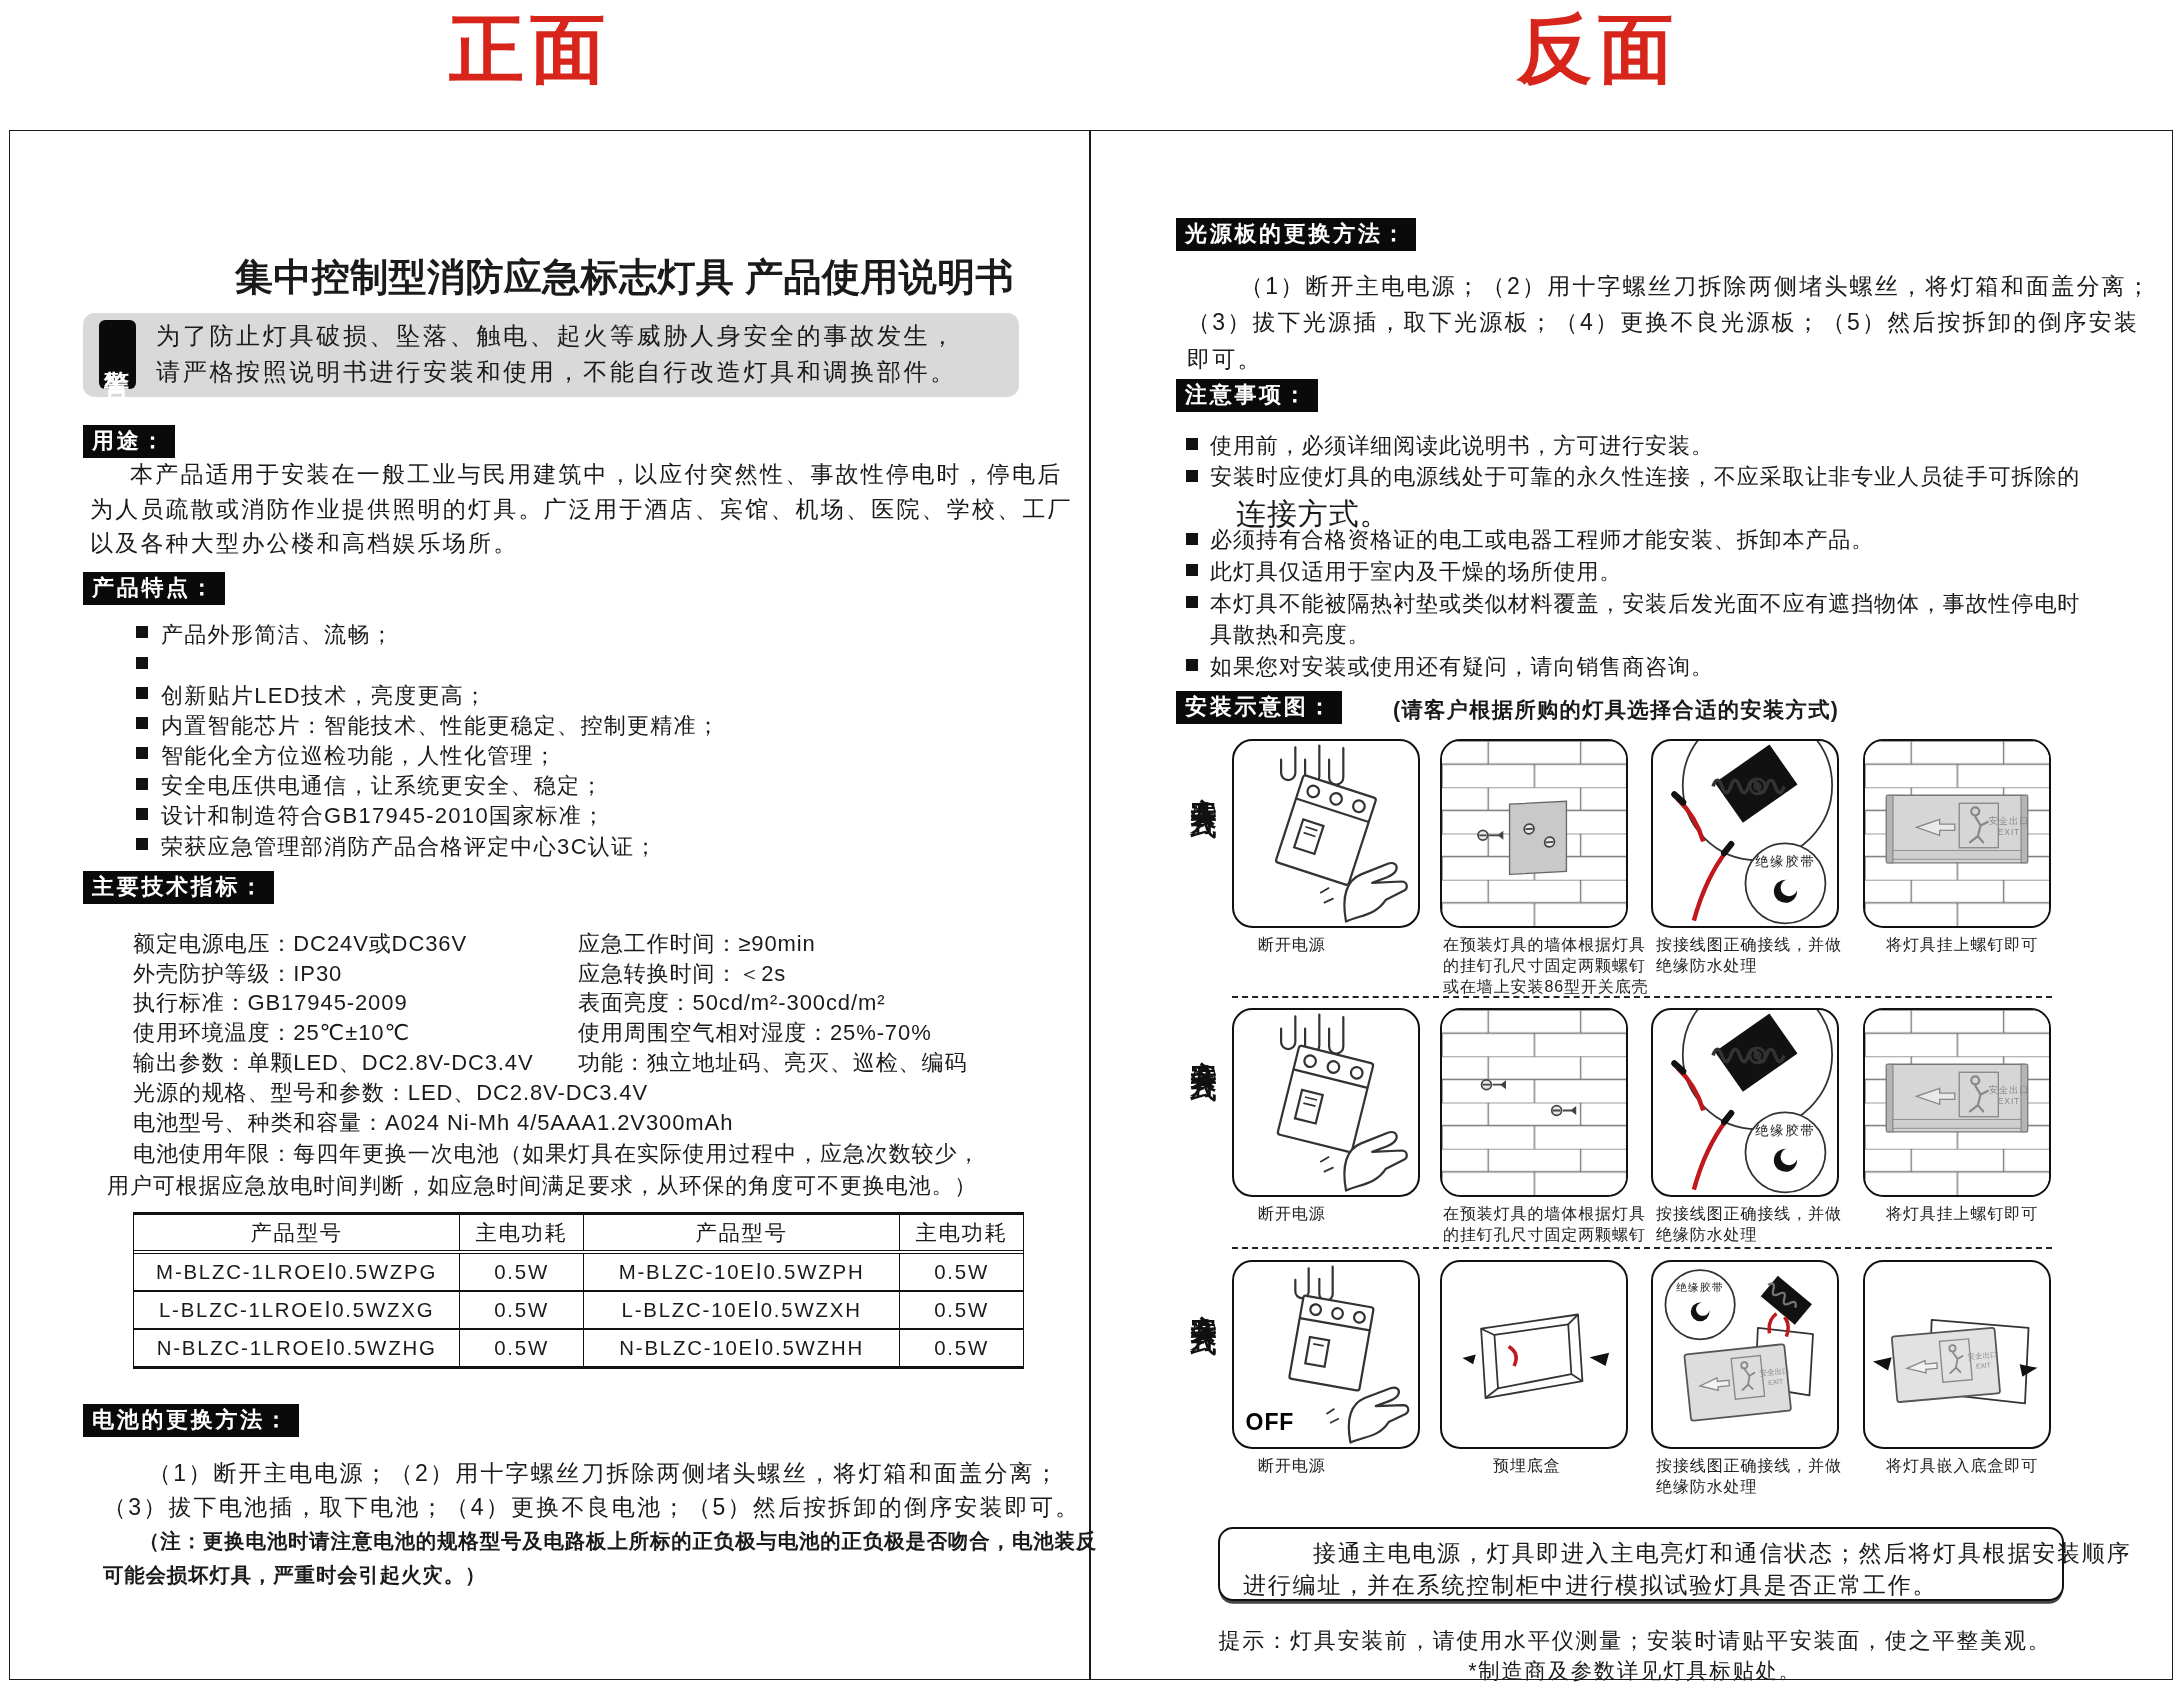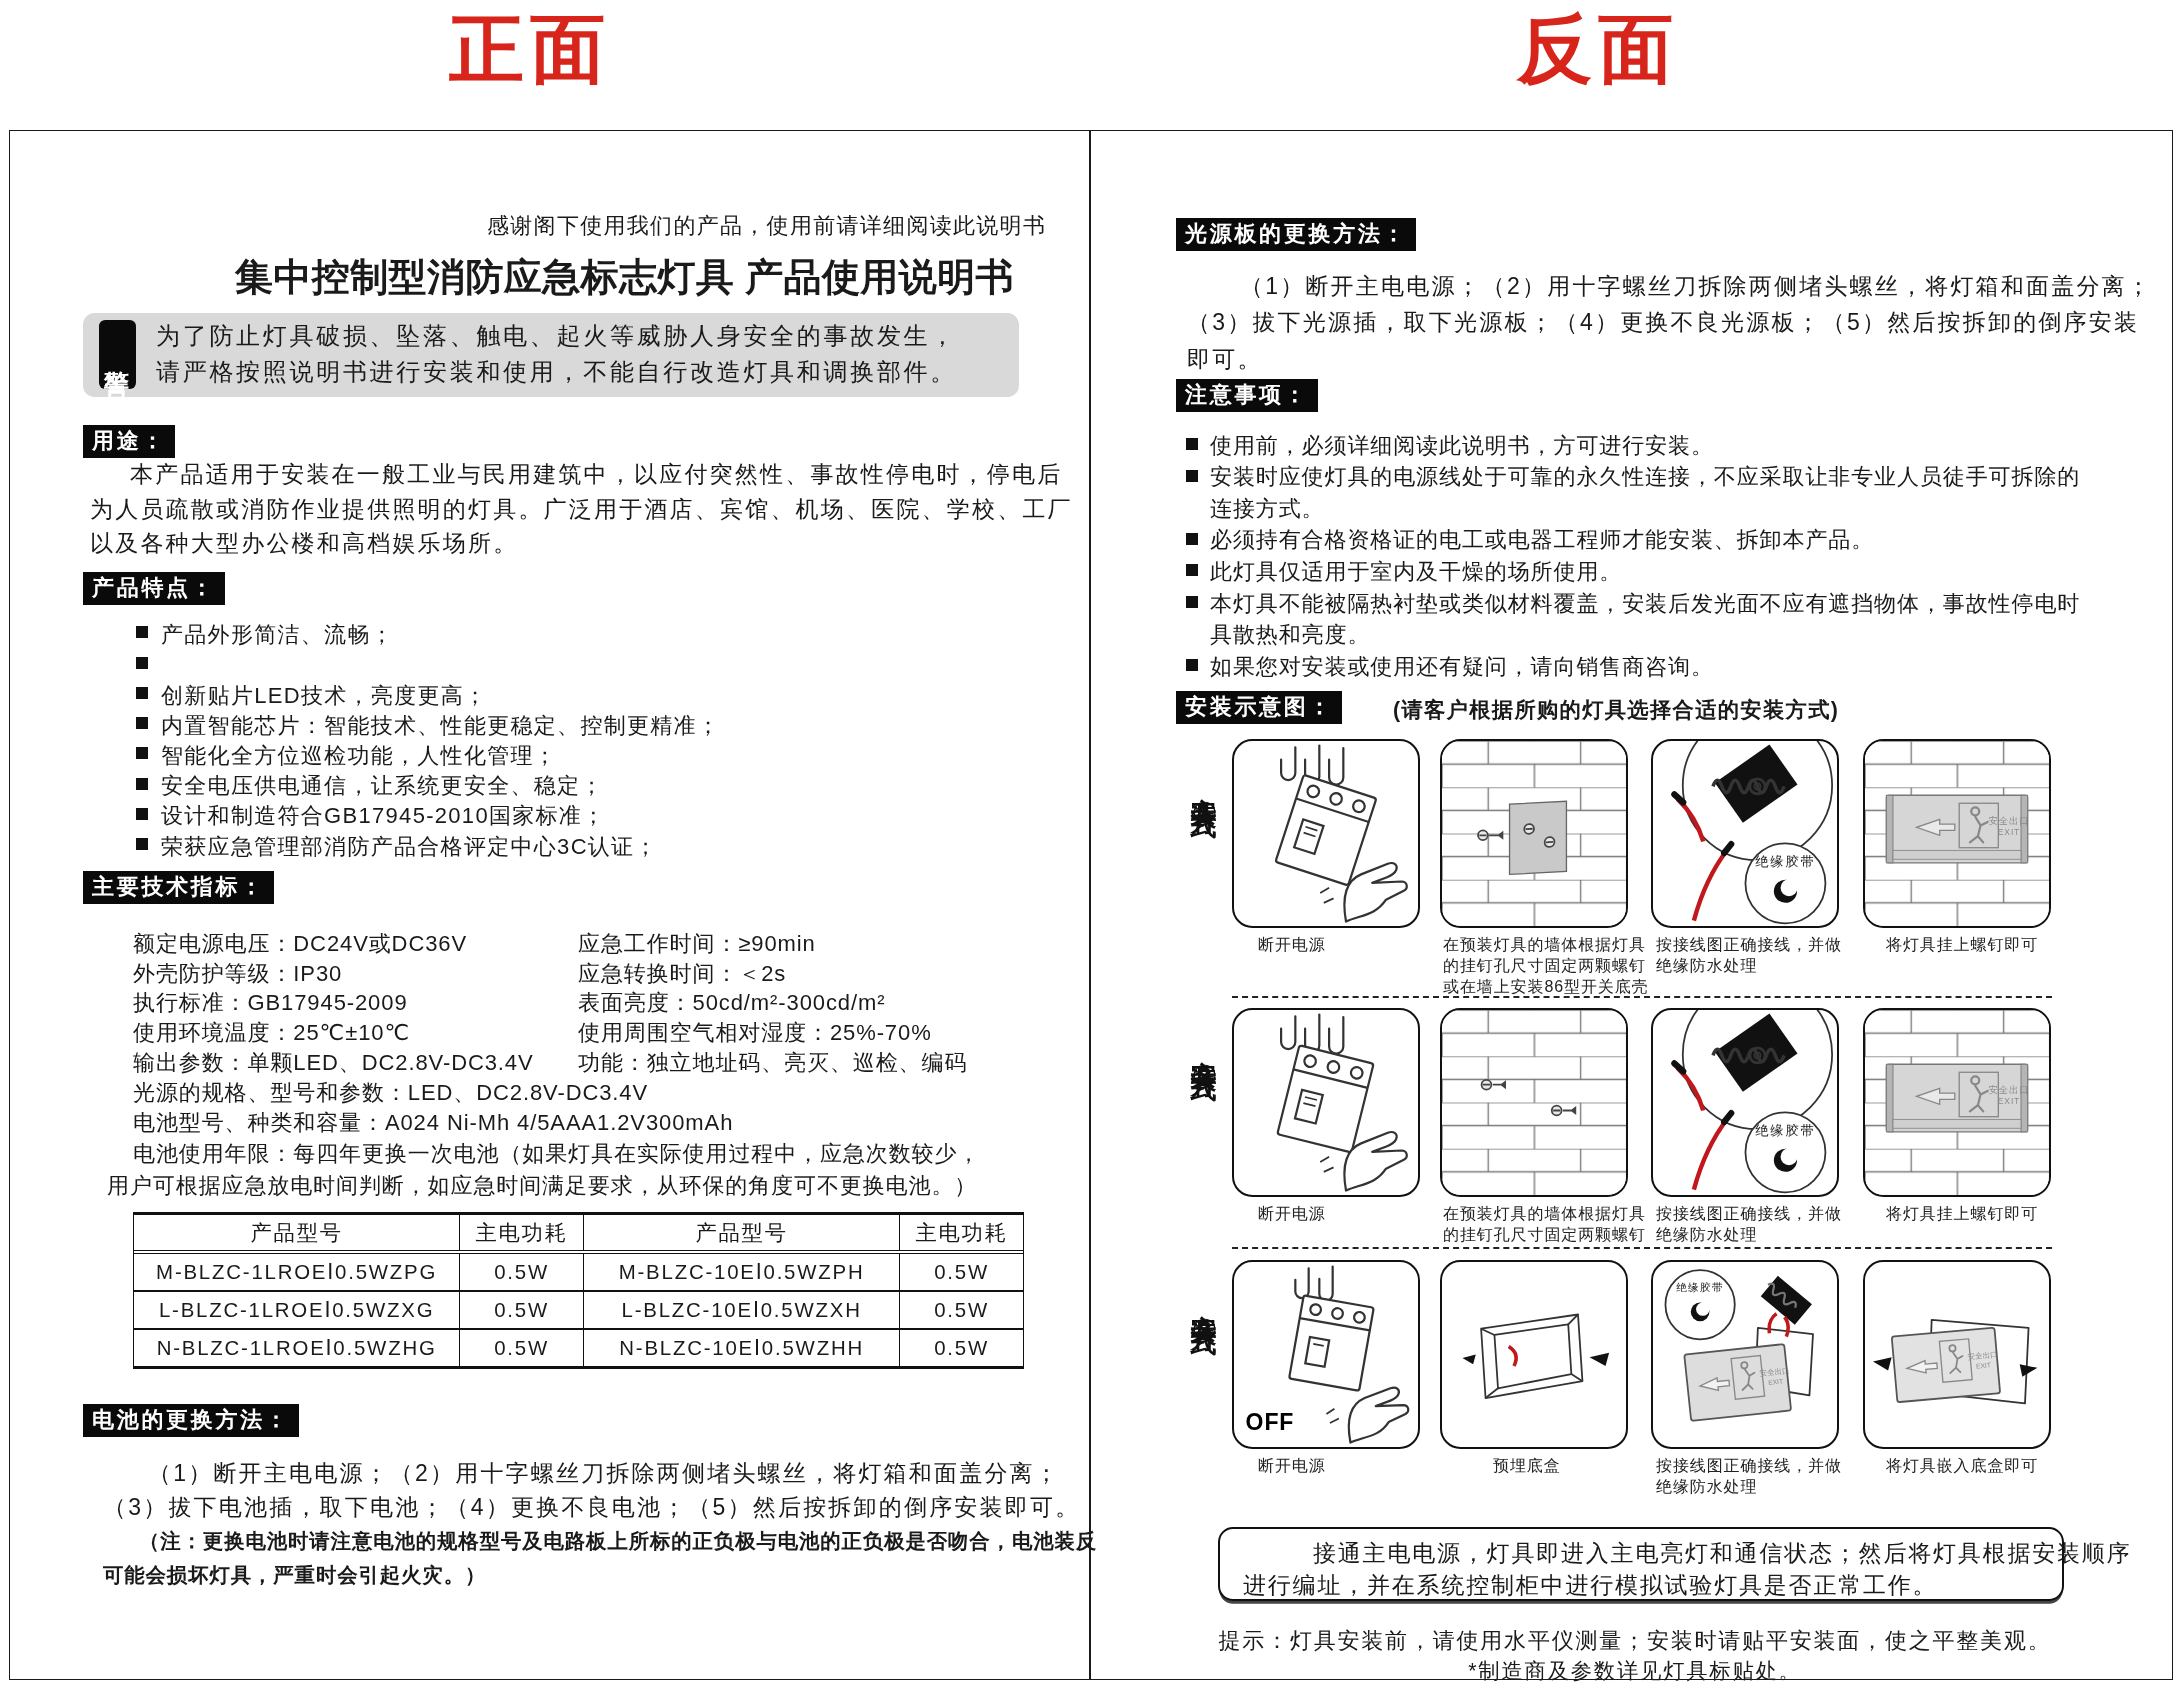--- a/index.html
+++ b/index.html
@@ -41,21 +41,20 @@
 <body>
 
 <div id="canvas">
 
   <div class="t page-title" style="left:449px;top:2.7px;">正面</div>
   <div class="t page-title" style="left:1517px;top:2.7px;">反面</div>
 
   <div class="sheet" style="left:9px;top:130px;width:2162px;height:1548px;"></div>
   <div class="vdiv" style="left:1089px;top:130px;width:1.8px;height:1550px;"></div>
 
-  <div class="t" style="left:487px;top:212px;font-size:22px;letter-spacing:1.3px;">感谢阁下使用我们的产品，使用前请详细阅读此说明书</div>
   <div class="t" style="left:235px;top:254px;font-size:38px;font-weight:800;letter-spacing:0.4px;">集中控制型消防应急标志灯具 产品使用说明书</div>
 
   <div class="warnbox" style="left:83px;top:313px;width:936px;height:84px;"></div>
   <div class="warnicon" style="left:99px;top:320px;width:37px;height:69px;">警告</div>
   <div class="t" style="left:156px;top:321px;font-size:24px;letter-spacing:2.7px;">为了防止灯具破损、坠落、触电、起火等威胁人身安全的事故发生，</div>
   <div class="t" style="left:156px;top:357px;font-size:24px;letter-spacing:2.7px;">请严格按照说明书进行安装和使用，不能自行改造灯具和调换部件。</div>
 
   <div class="black-label" style="left:83px;top:425px;">用途：</div>
   <div class="t" style="left:130px;top:460px;font-size:23px;letter-spacing:2.2px;">本产品适用于安装在一般工业与民用建筑中，以应付突然性、事故性停电时，停电后</div>
   <div class="t" style="left:90px;top:495px;font-size:23px;letter-spacing:2.2px;">为人员疏散或消防作业提供照明的灯具。广泛用于酒店、宾馆、机场、医院、学校、工厂</div>
@@ -130,21 +129,21 @@
   <div class="black-label" style="left:1176px;top:218px;">光源板的更换方法：</div>
   <div class="t" style="left:1240px;top:272px;font-size:23px;letter-spacing:2.2px;">（1）断开主电电源；（2）用十字螺丝刀拆除两侧堵头螺丝，将灯箱和面盖分离；</div>
   <div class="t" style="left:1187px;top:308px;font-size:23px;letter-spacing:2.2px;">（3）拔下光源插，取下光源板；（4）更换不良光源板；（5）然后按拆卸的倒序安装</div>
   <div class="t" style="left:1187px;top:345px;font-size:23px;letter-spacing:2.2px;">即可。</div>
 
   <div class="black-label" style="left:1176px;top:379px;">注意事项：</div>
   <div class="sq" style="left:1186px;top:438px;"></div>
   <div class="t" style="left:1210px;top:432px;font-size:22px;letter-spacing:0.9px;">使用前，必须详细阅读此说明书，方可进行安装。</div>
   <div class="sq" style="left:1186px;top:470px;"></div>
   <div class="t" style="left:1210px;top:463px;font-size:22px;letter-spacing:0.9px;">安装时应使灯具的电源线处于可靠的永久性连接，不应采取让非专业人员徒手可拆除的</div>
-  <div class="t" style="left:1210px;top:495px;font-size:22px;letter-spacing:0.9px;">连接方式。</div>
+  <div class="t" style="left:1236px;top:495px;font-size:30px;letter-spacing:0.9px;">连接方式。</div>
   <div class="sq" style="left:1186px;top:533px;"></div>
   <div class="t" style="left:1210px;top:526px;font-size:22px;letter-spacing:0.9px;">必须持有合格资格证的电工或电器工程师才能安装、拆卸本产品。</div>
   <div class="sq" style="left:1186px;top:564px;"></div>
   <div class="t" style="left:1210px;top:558px;font-size:22px;letter-spacing:0.9px;">此灯具仅适用于室内及干燥的场所使用。</div>
   <div class="sq" style="left:1186px;top:596px;"></div>
   <div class="t" style="left:1210px;top:590px;font-size:22px;letter-spacing:0.9px;">本灯具不能被隔热衬垫或类似材料覆盖，安装后发光面不应有遮挡物体，事故性停电时</div>
   <div class="t" style="left:1210px;top:621px;font-size:22px;letter-spacing:0.9px;">具散热和亮度。</div>
   <div class="sq" style="left:1186px;top:659px;"></div>
   <div class="t" style="left:1210px;top:653px;font-size:22px;letter-spacing:0.9px;">如果您对安装或使用还有疑问，请向销售商咨询。</div>
 

